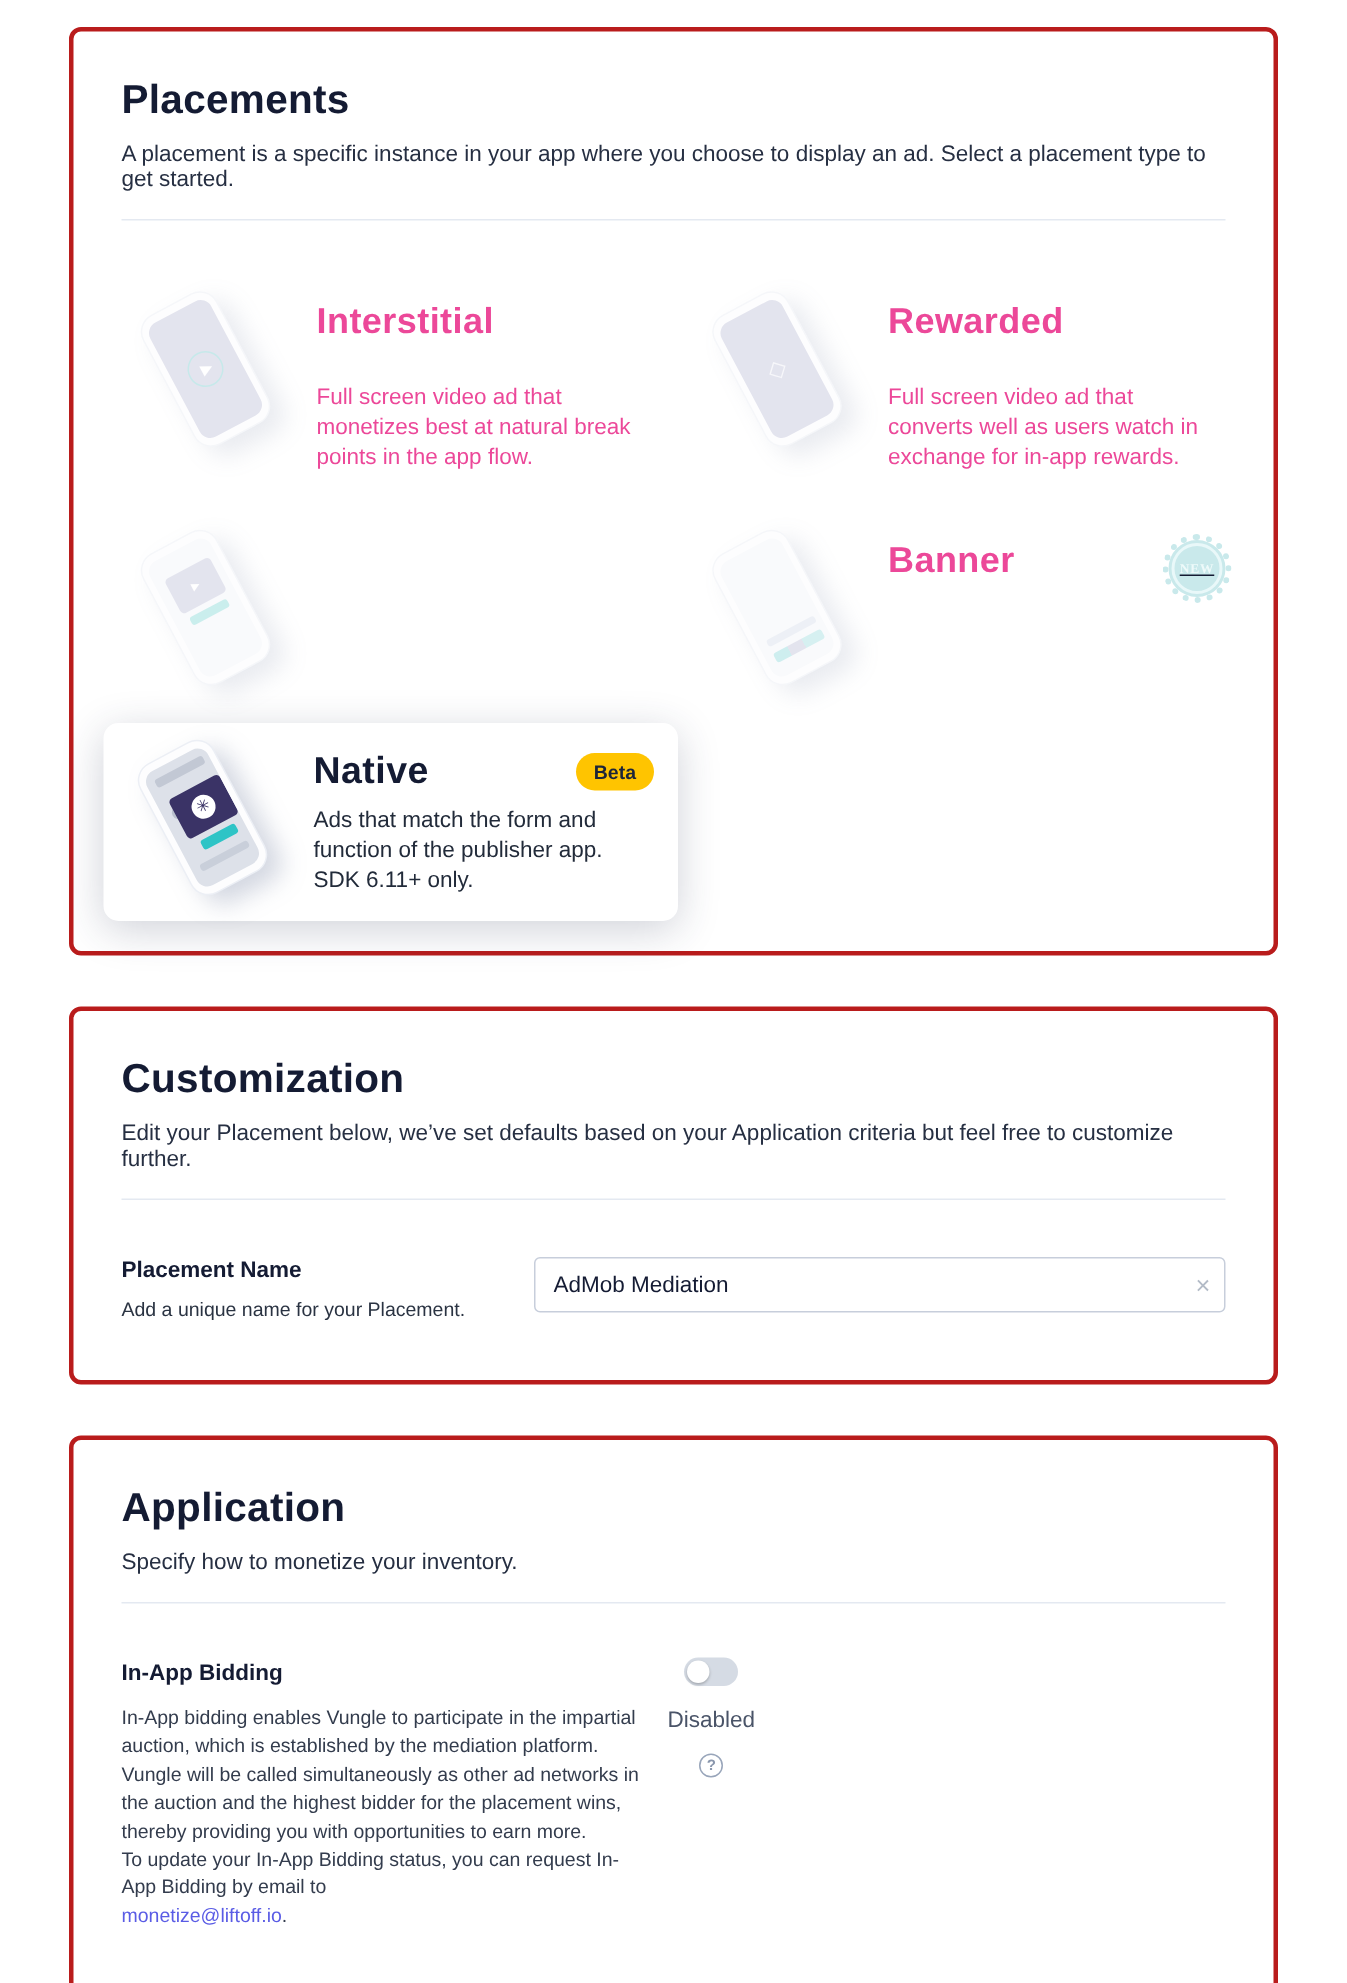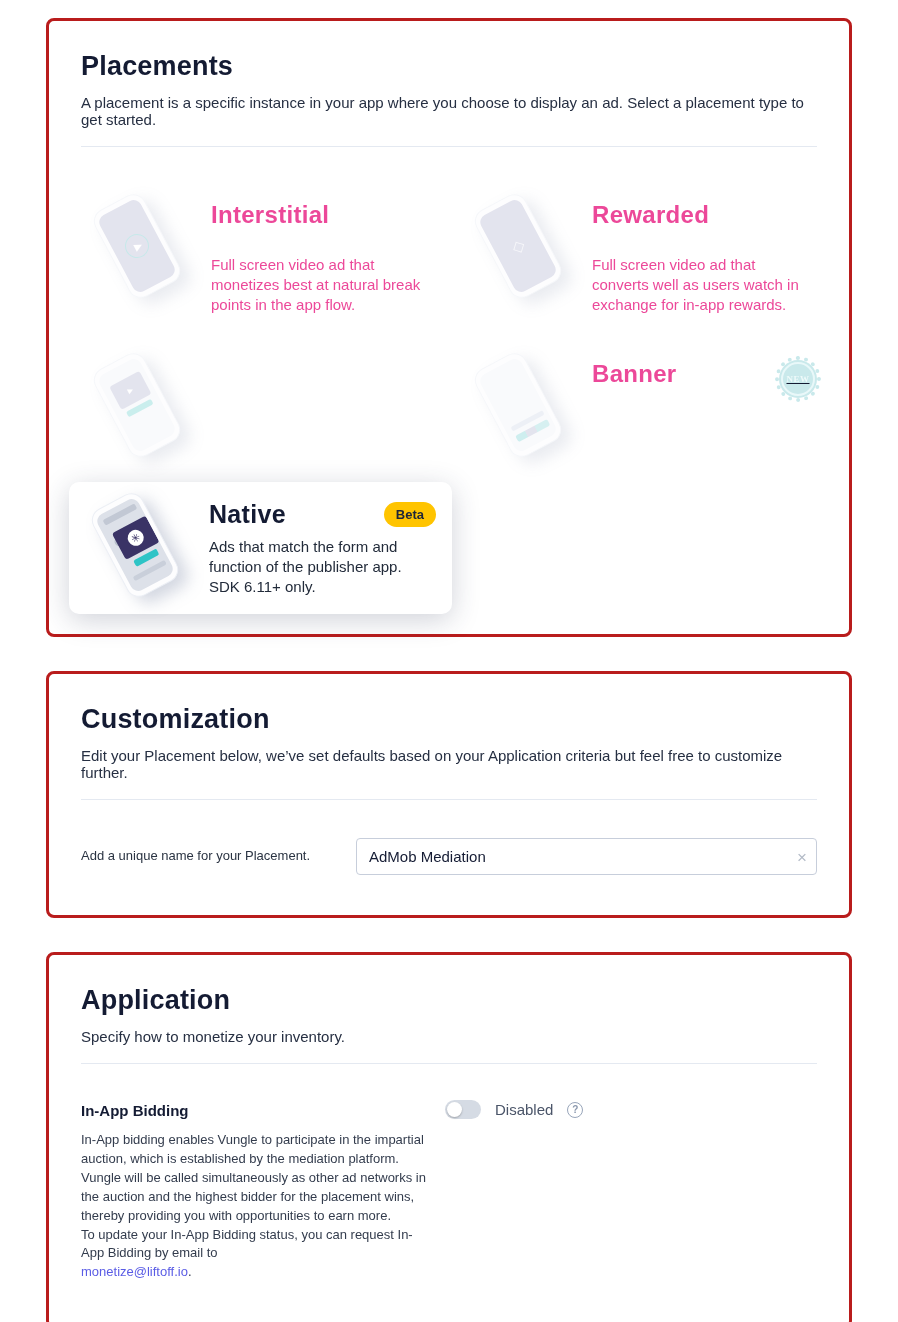--- a/index.html
+++ b/index.html
@@ -126,21 +126,21 @@
     position:absolute; right:10px; top:50%; transform:translateY(-50%);
     color:#b3bbc7; font-size:17px; cursor:pointer; line-height:1;
   }
 
   
   .mon-row { margin-top:38px; display:flex; align-items:flex-start; }
   .mon-left { width:350px; }
   .mon-desc { font-size:13px; line-height:1.45; color:#333c4d; margin-top:12px; }
   .mon-desc2 { font-size:13px; line-height:1.45; color:#333c4d; }
   .email-link { color:#5a5ce5; text-decoration:none; }
-  .toggle-row { display:flex; align-items:center; gap:14px; margin-left:14px; margin-top:-2px; }
+  .toggle-row { display:flex; align-items:center; gap:14px; margin-left:14px; margin-top:-2px;flex-direction:column; }
   .toggle {
     width:36px; height:19px; border-radius:10px; background:#d5dbe4;
     position:relative; cursor:pointer;
   }
   .toggle .knob {
     position:absolute; left:2px; top:2px; width:15px; height:15px;
     background:#fff; border-radius:50%; box-shadow:0 1px 2px rgba(0,0,0,.25);
   }
   .toggle-state { font-size:15px; color:#4a5468; }
   .help-icon {
@@ -249,20 +249,21 @@
   </div>
 </section>
 
 <section class="card" style="padding-bottom:40px;">
   <h1 class="card-title">Customization</h1>
   <p class="card-subtitle">Edit your Placement below, we’ve set defaults based on your Application criteria but feel free to customize further.</p>
   <div class="divider"></div>
 
   <div class="form-row">
     <div class="form-left">
+      <div class="field-label">Placement Name</div>
       <div class="field-help">Add a unique name for your Placement.</div>
     </div>
     <div class="input-wrap">
       <input type="text" class="text-input" value="AdMob Mediation" style="">
       <span class="clear-x">×</span>
     </div>
   </div>
 </section>
 
 <section class="card" style="padding-bottom:44px;">

